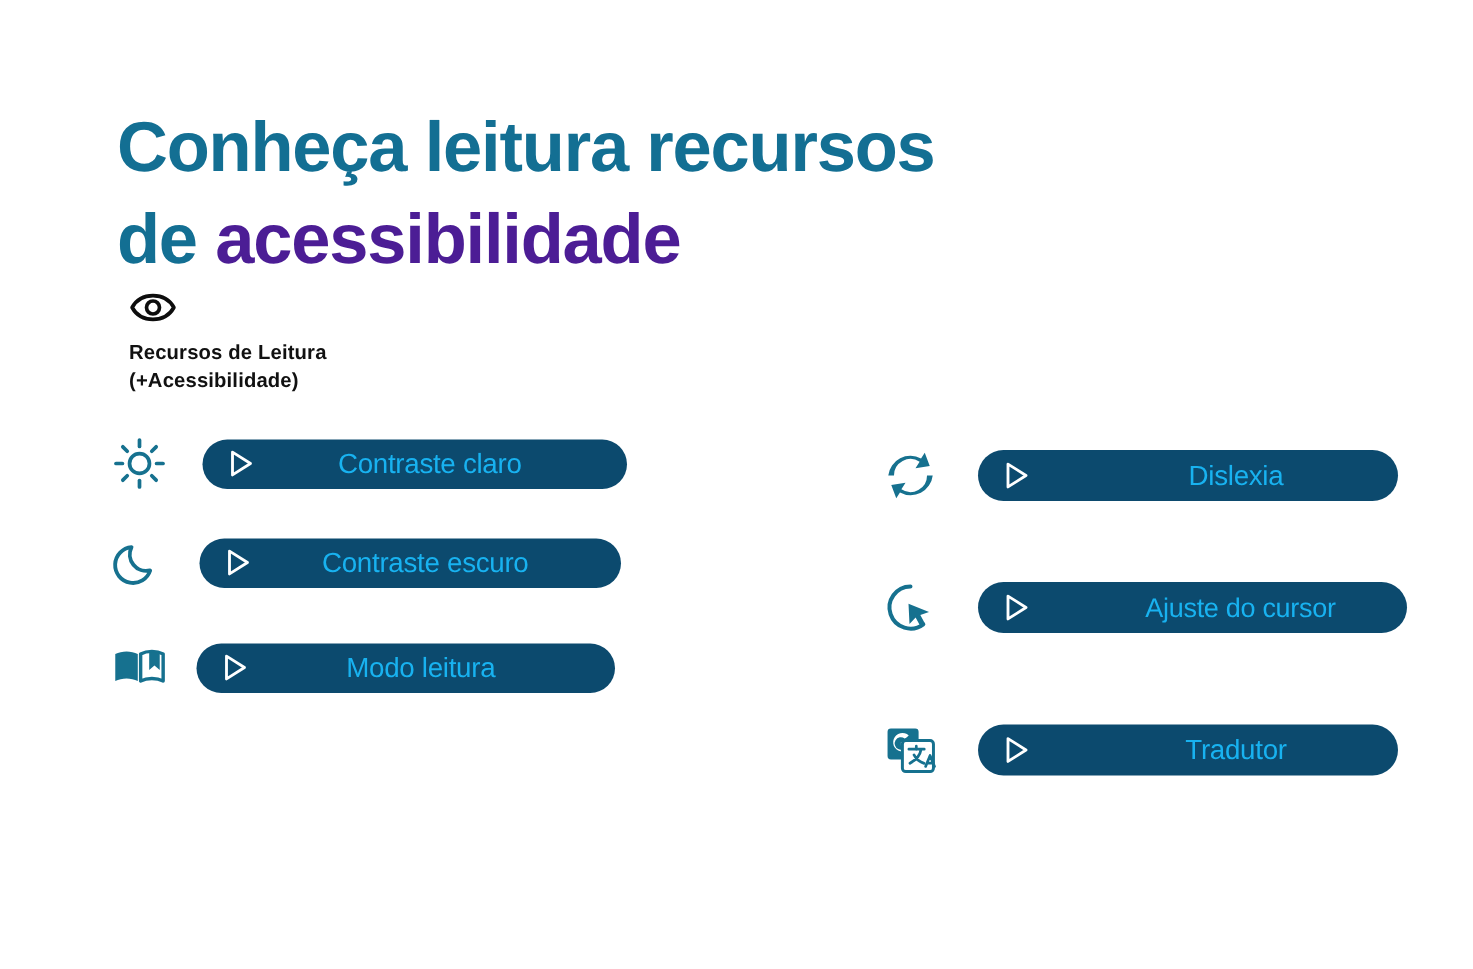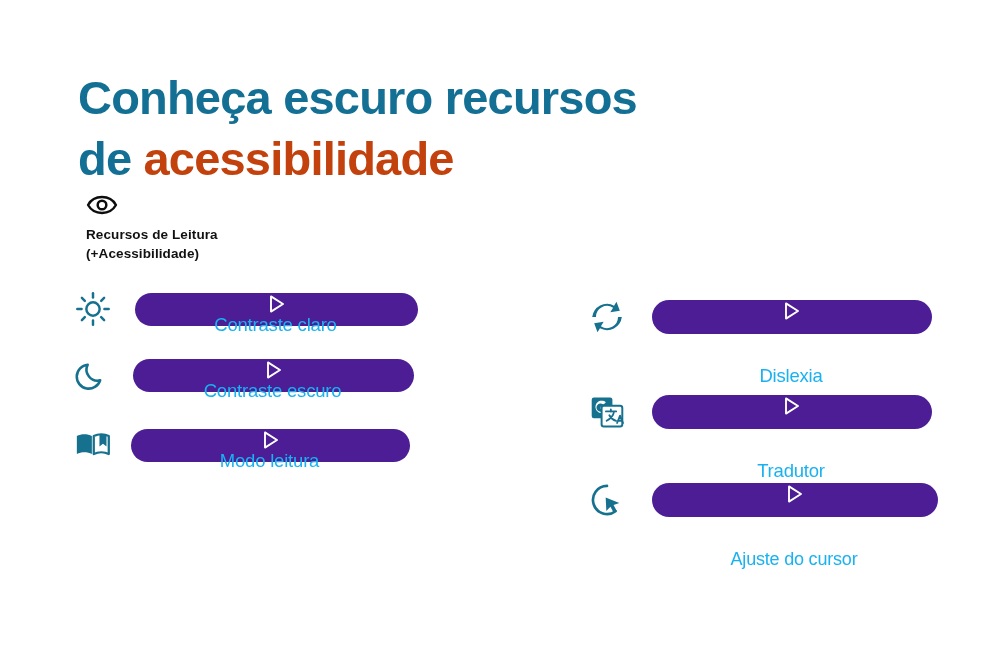--- a/index.html
+++ b/index.html
@@ -21,21 +21,21 @@
     position: absolute;
     left: 78px;
     top: 36px;
     width: 760px;
     font-size: 47px;
     line-height: 61px;
     font-weight: 700;
     letter-spacing: -0.8px;
     color: #136F93;
   }
-  .heading .accent { color: #c2410c; }
+  .heading .accent { color: #4c1d95; }
 
   
   .section-head {
     position: absolute;
     left: 86px;
     top: 194px;
     width: 300px;
   }
   .eye-icon { display: block; width: 32px; height: 22px; }
   .section-label {
@@ -64,27 +64,26 @@
     min-width: 46px;
     height: 46px;
     display: flex;
     align-items: center;
     justify-content: center;
   }
 
   .pill {
     height: 33px;
     border-radius: 17px;
-    background: #4c1d95;
+    background: #0c4a6e;
     display: flex;
     align-items: center;
     box-sizing: border-box;
     padding-left: 14px;
     padding-right: 16px;
-    flex-direction: column;
   }
   .pill-right { height: 34px; border-radius: 18px; gap: 44px; }
 
   .play-icon { width: 22px; min-width: 22px; height: 22px; display:block; }
 
   .pill-label {
     flex: 1;
     text-align: center;
     color: #18B2F0;
     font-size: 18.5px;
@@ -116,21 +115,21 @@
   .r-dislexia      { margin-top: 0px;  }
   .r-tradutor      { margin-top: 49px; }
   .r-ajuste-cursor { margin-top: 42px; }
 
   .r-ajuste-cursor .pill-label { text-align: center; }
 </style>
 </head>
 <body>
 
 <h1 class="heading">
-  <span>Conheça escuro recursos</span><br>
+  <span>Conheça leitura recursos</span><br>
   <span>de </span><span class="accent">acessibilidade</span>
 </h1>
 
 <div class="section-head">
   <span class="eye-icon">
     <svg viewBox="0 0 34 22" width="32" height="22" aria-hidden="true">
       <path d="M2.2 11C5.2 5.6 10.6 2.6 17 2.6s11.8 3 14.8 8.4c-3 5.4-8.4 8.4-14.8 8.4S5.2 16.4 2.2 11Z" fill="none" stroke="#0D0D0D" stroke-width="2.6" stroke-linejoin="round"></path>
       <circle cx="17" cy="11" r="4.6" fill="none" stroke="#0D0D0D" stroke-width="2.6"></circle>
     </svg>
   </span>
@@ -216,50 +215,50 @@
     <div class="pill pill-right">
       <span class="play-icon">
         <svg viewBox="0 0 22 22" width="22" height="22" aria-hidden="true">
           <path d="M6 3.4 18 11 6 18.6Z" fill="none" stroke="#FFFFFF" stroke-width="1.9" stroke-linejoin="round"></path>
         </svg>
       </span>
       <span class="pill-label">Dislexia</span>
     </div>
   </div>
 
+  <div class="row r-ajuste-cursor">
+    <span class="row-icon">
+      <svg viewBox="0 0 40 40" width="38" height="38" aria-hidden="true">
+        <path d="M20 5.2a14.8 14.8 0 1 0 9 26.6" fill="none" stroke="#16718F" stroke-width="2.8" stroke-linecap="round"></path>
+        <path d="M18.6 17.4 33 23.1l-6.1 2.1 3.4 6.4-3.3 1.8-3.4-6.4-4.3 4.6Z" fill="#16718F"></path>
+      </svg>
+    </span>
+    <div class="pill pill-right">
+      <span class="play-icon">
+        <svg viewBox="0 0 22 22" width="22" height="22" aria-hidden="true">
+          <path d="M6 3.4 18 11 6 18.6Z" fill="none" stroke="#FFFFFF" stroke-width="1.9" stroke-linejoin="round"></path>
+        </svg>
+      </span>
+      <span class="pill-label tight">Ajuste do cursor</span>
+    </div>
+  </div>
+
   <div class="row r-tradutor">
     <span class="row-icon">
       <svg viewBox="0 0 40 40" width="36" height="36" aria-hidden="true">
         <rect x="3" y="4" width="23" height="23" rx="2.5" fill="#16718F"></rect>
         <path d="M15.6 11.4a4.6 4.6 0 1 0 1.6 5.3h-4.3v-2.6h7.1c.5 3.3-1.5 7.1-5.9 7.1a6.9 6.9 0 1 1 4.6-12l-1.9 1.8Z" fill="#FFFFFF"></path>
         <rect x="14" y="13" width="23" height="23" rx="2.5" fill="#FFFFFF" stroke="#16718F" stroke-width="2.2"></rect>
         <path d="M18.8 19.4h11.4M24.3 17.2v2.4M27.8 19.6c-.7 4.6-4 7.9-8.2 10.2M22.6 23.6c1.6 3.1 4.3 5.3 7.5 6.3" stroke="#16718F" stroke-width="2" fill="none" stroke-linecap="round"></path>
         <path d="M31.2 32.2 34.5 24l3.3 8.2M32.2 29.7h4.6" stroke="#16718F" stroke-width="2" fill="none" stroke-linecap="round" stroke-linejoin="round"></path>
       </svg>
     </span>
     <div class="pill pill-right">
       <span class="play-icon">
         <svg viewBox="0 0 22 22" width="22" height="22" aria-hidden="true">
           <path d="M6 3.4 18 11 6 18.6Z" fill="none" stroke="#FFFFFF" stroke-width="1.9" stroke-linejoin="round"></path>
         </svg>
       </span>
       <span class="pill-label">Tradutor</span>
     </div>
   </div>
 
-  <div class="row r-ajuste-cursor">
-    <span class="row-icon">
-      <svg viewBox="0 0 40 40" width="38" height="38" aria-hidden="true">
-        <path d="M20 5.2a14.8 14.8 0 1 0 9 26.6" fill="none" stroke="#16718F" stroke-width="2.8" stroke-linecap="round"></path>
-        <path d="M18.6 17.4 33 23.1l-6.1 2.1 3.4 6.4-3.3 1.8-3.4-6.4-4.3 4.6Z" fill="#16718F"></path>
-      </svg>
-    </span>
-    <div class="pill pill-right">
-      <span class="play-icon">
-        <svg viewBox="0 0 22 22" width="22" height="22" aria-hidden="true">
-          <path d="M6 3.4 18 11 6 18.6Z" fill="none" stroke="#FFFFFF" stroke-width="1.9" stroke-linejoin="round"></path>
-        </svg>
-      </span>
-      <span class="pill-label tight">Ajuste do cursor</span>
-    </div>
-  </div>
-
 </div>
 
 </body></html>

